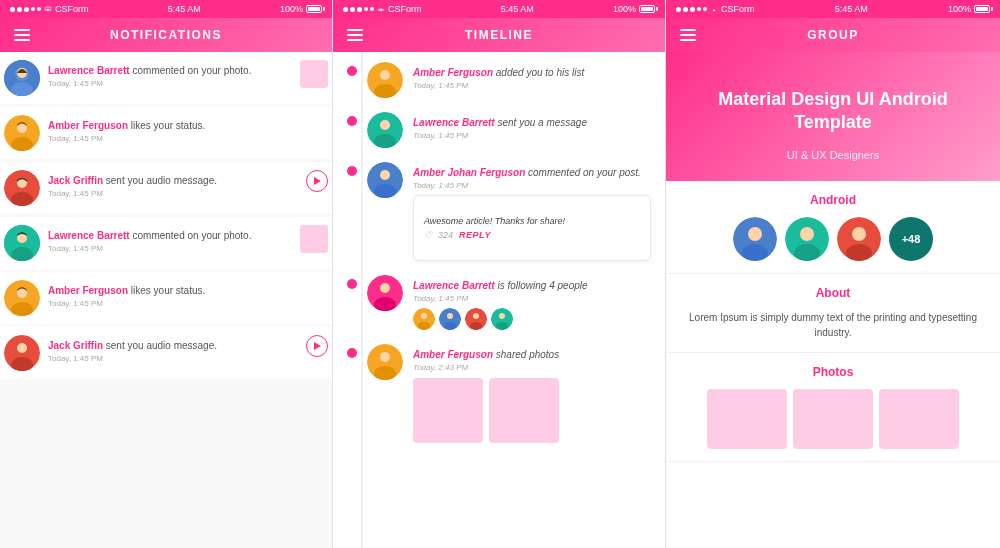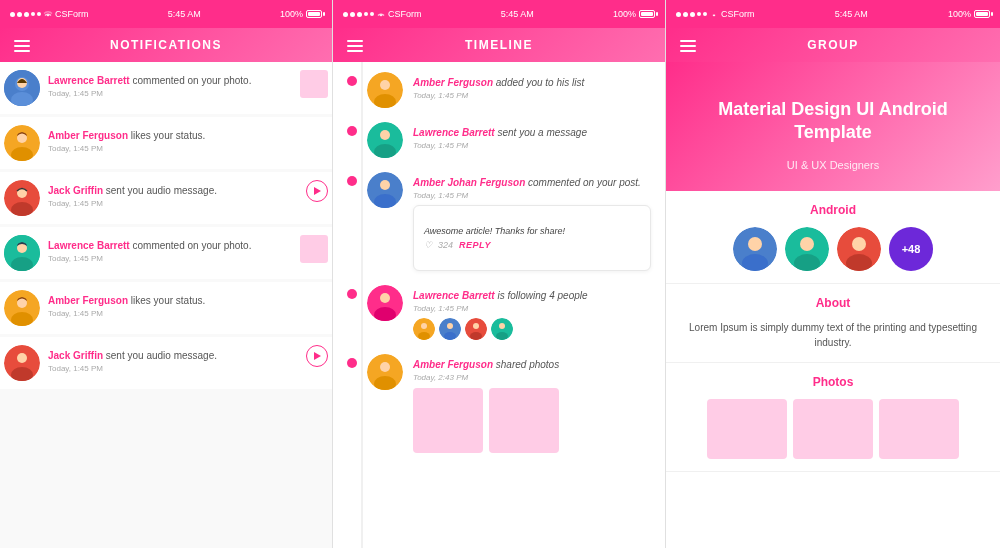--- a/index.html
+++ b/index.html
@@ -24,37 +24,37 @@
 
     
     .status-bar {
       background: #ff2d8a;
       display: flex;
       justify-content: space-between;
       align-items: center;
       padding: 4px 10px;
       font-size: 9px;
       color: #fff;
-      height: 28px;
+      height: 18px;
     }
     .status-bar .signal-icons { display: flex; align-items: center; gap: 2px; }
     .status-bar .dot { width: 5px; height: 5px; border-radius: 50%; background: #fff; }
     .status-bar .dot.small { width: 4px; height: 4px; }
     .status-bar .battery {
       width: 16px; height: 8px; border: 1.5px solid #fff; border-radius: 2px; position: relative; display: inline-flex; align-items: center; padding: 1px;
     }
     .status-bar .battery::after { content: ''; position: absolute; right: -4px; top: 50%; transform: translateY(-50%); width: 2px; height: 4px; background: #fff; border-radius: 1px; }
     .status-bar .battery-fill { background: #fff; flex: 1; height: 100%; border-radius: 1px; }
 
     
     .app-header {
       background: linear-gradient(135deg, #ff2d8a, #ff6eb0);
       padding: 10px 6px;
       display: flex;
-      align-items: flex-end;
+      align-items: center;
       justify-content: center;
       position: relative;
     }
     .app-header .hamburger {
       position: absolute;
       left: 14px;
       display: flex;
       flex-direction: column;
       gap: 3px;
       cursor: pointer;
@@ -291,21 +291,21 @@
       width: 44px;
       height: 44px;
       border-radius: 50%;
       overflow: hidden;
       flex-shrink: 0;
     }
     .member-more {
       width: 44px;
       height: 44px;
       border-radius: 50%;
-      background: #6d28d9;
+      background: #0f766e;
       display: flex;
       align-items: center;
       justify-content: center;
       color: #fff;
       font-size: 11px;
       font-weight: 700;
     }
     .group-about-text {
       font-size: 10px;
       color: #555;

